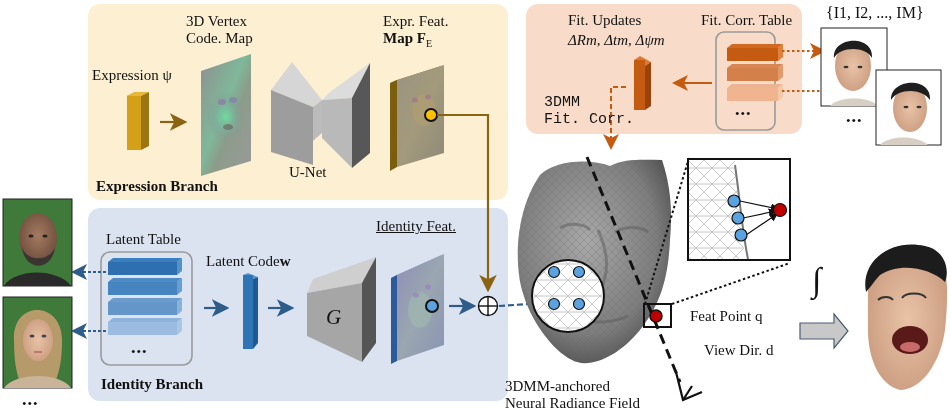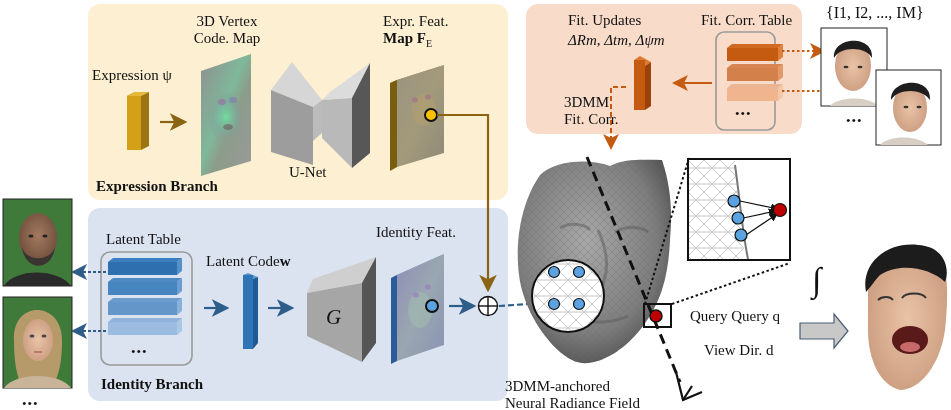--- a/index.html
+++ b/index.html
@@ -1,21 +1,21 @@
 <!DOCTYPE html>
 <html><head>
 <meta charset="utf-8">
 <style>
   html, body { margin:0; padding:0; background:#ffffff; }
   body { width:951px; height:410px; position:relative; overflow:hidden;
          font-family:"Liberation Serif", "DejaVu Serif", serif; color:#111; }
   .panel { position:absolute; border-radius:12px; }
   .txt { position:absolute; font-size:15px; line-height:17px; white-space:nowrap; }
   .bold { font-weight:bold; }
-  .center { text-align:center; }
+  .center { text-align:left; }
   svg { position:absolute; left:0; top:0; overflow:visible; }
 </style>
 </head>
 <body>
 
 <div class="panel" style="left:88px;top:4px;width:420px;height:196px;background:#fdf0d2;"></div>
 <div class="panel" style="left:88px;top:208px;width:420px;height:193px;background:#dbe3f1;"></div>
 <div class="panel" style="left:526px;top:4px;width:276px;height:130px;background:#f8dcc9;"></div>
 
 <svg width="951" height="410">
@@ -294,37 +294,37 @@
 </div>
 <div class="txt" style="left:92px;top:67px;font-size:15px;">Expression ψ</div>
 <div class="txt" style="left:289px;top:164px;">U-Net</div>
 <div class="txt bold" style="left:96px;top:178px;">Expression Branch</div>
 
 <div class="txt" style="left:106px;top:231px;">Latent Table</div>
 <div class="txt" style="left:206px;top:253px;">
   <span>Latent Code</span><span style="font-weight:bold;">w</span>
 </div>
 <div class="txt" style="left:326px;top:309px;font-size:21px;font-style:italic;">G</div>
-<div class="txt" style="left:376px;top:224px;">
+<div class="txt" style="left:376px;top:218px;text-decoration:underline;">
   <div>Identity Feat.</div>
 </div>
 <div class="txt" style="left:131px;top:343px;font-size:13px;letter-spacing:1px;">•••</div>
 <div class="txt bold" style="left:101px;top:376px;">Identity Branch</div>
 <div class="txt" style="left:22px;top:395px;font-size:13px;letter-spacing:1px;">•••</div>
 
 <div class="txt" style="left:568px;top:12px;">Fit. Updates</div>
 <div class="txt" style="left:568px;top:32px;font-style:italic;">ΔRm, Δtm, Δψm</div>
 <div class="txt" style="left:701px;top:12px;">Fit. Corr. Table</div>
-<div class="txt" style="left:564px;top:94px;">
+<div class="txt" style="left:544px;top:94px;font-family:Liberation Mono, monospace;">
   <div>3DMM</div>
   <div>Fit. Corr.</div>
 </div>
 <div class="txt" style="left:735px;top:105px;font-size:13px;letter-spacing:1px;">•••</div>
 <div class="txt" style="left:826px;top:4px;font-size:16px;">{I1, I2, ..., IM}</div>
 <div class="txt" style="left:846px;top:112px;font-size:13px;letter-spacing:1px;">•••</div>
 
 <div class="txt center" style="left:505px;top:378px;width:160px;text-align:left;">
   <div>3DMM-anchored</div>
   <div>Neural Radiance Field</div>
 </div>
-<div class="txt" style="left:690px;top:308px;">Query Query q</div>
+<div class="txt" style="left:690px;top:308px;">Feat Point q</div>
 <div class="txt" style="left:704px;top:342px;">View Dir. d</div>
 <div class="txt" style="left:812px;top:262px;font-size:34px;line-height:36px;font-style:italic;">∫</div>
 
 </body></html>

